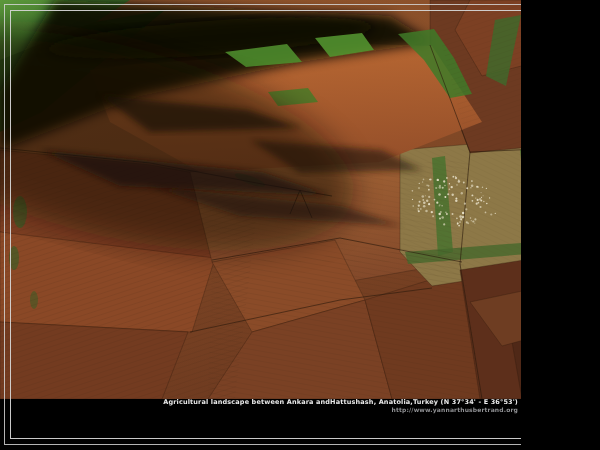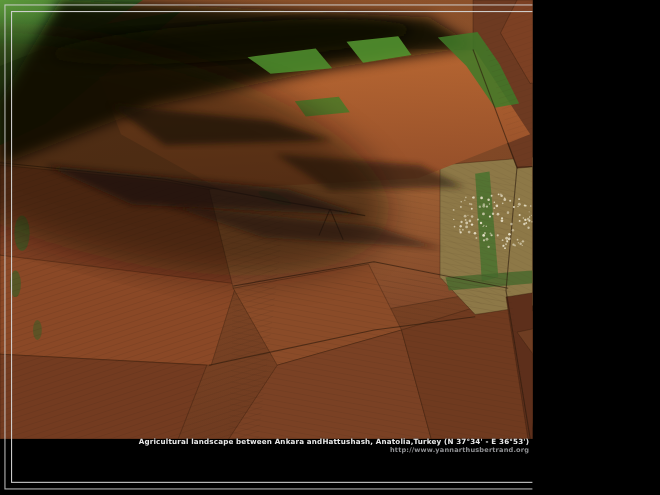--- a/index.html
+++ b/index.html
@@ -1,17 +1,17 @@
 <!DOCTYPE html>
 <html><head>
 <meta charset="utf-8">
 <style>
   html,body{margin:0;padding:0;background:#000;}
   .canvas{position:relative;width:484px;height:450px;background:#000;overflow:hidden;
-          font-family:"Liberation Sans",sans-serif;}
+          font-family:"Liberation Sans",sans-serif;padding-left:37px;}
   .canvas svg{position:absolute;left:0;top:0;display:block;}
   .caption{position:absolute;right:3px;top:399px;text-align:right;z-index:5;}
   .cap-title{font:bold 6.5px/1.15 "DejaVu Sans",sans-serif;color:#e9e9e9;letter-spacing:.15px;
              text-shadow:0 0 1px #000;white-space:nowrap;}
   .cap-url{font:bold 6px/1.15 "DejaVu Sans",sans-serif;color:#8f9093;letter-spacing:.15px;
            white-space:nowrap;margin-top:1px;}
 </style>
 </head>
 <body>
 

